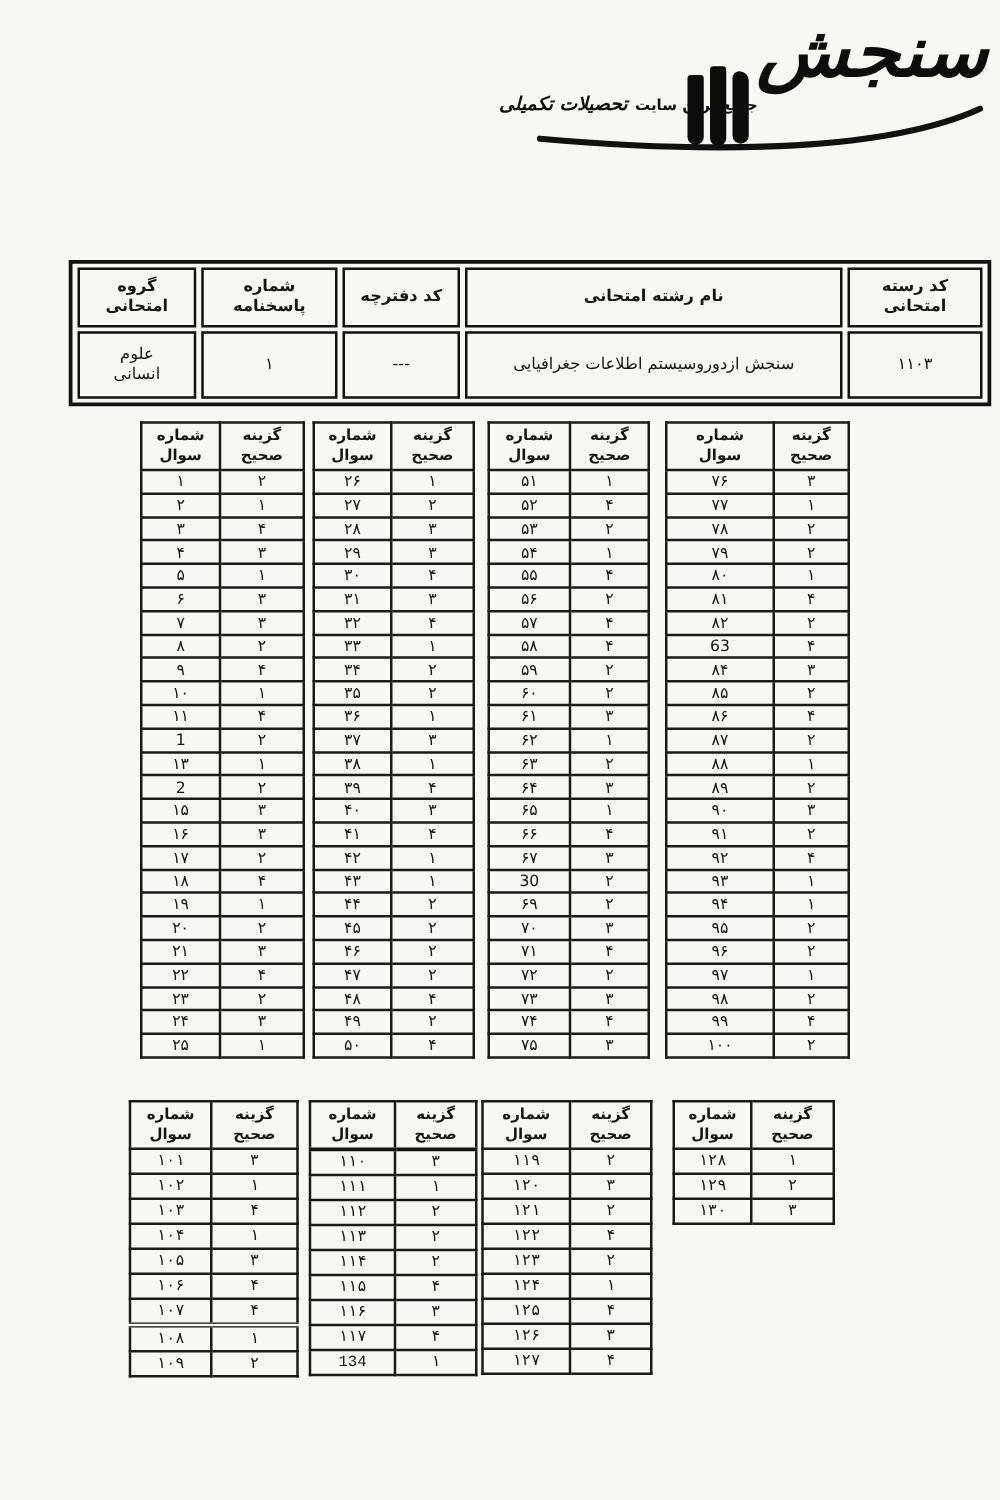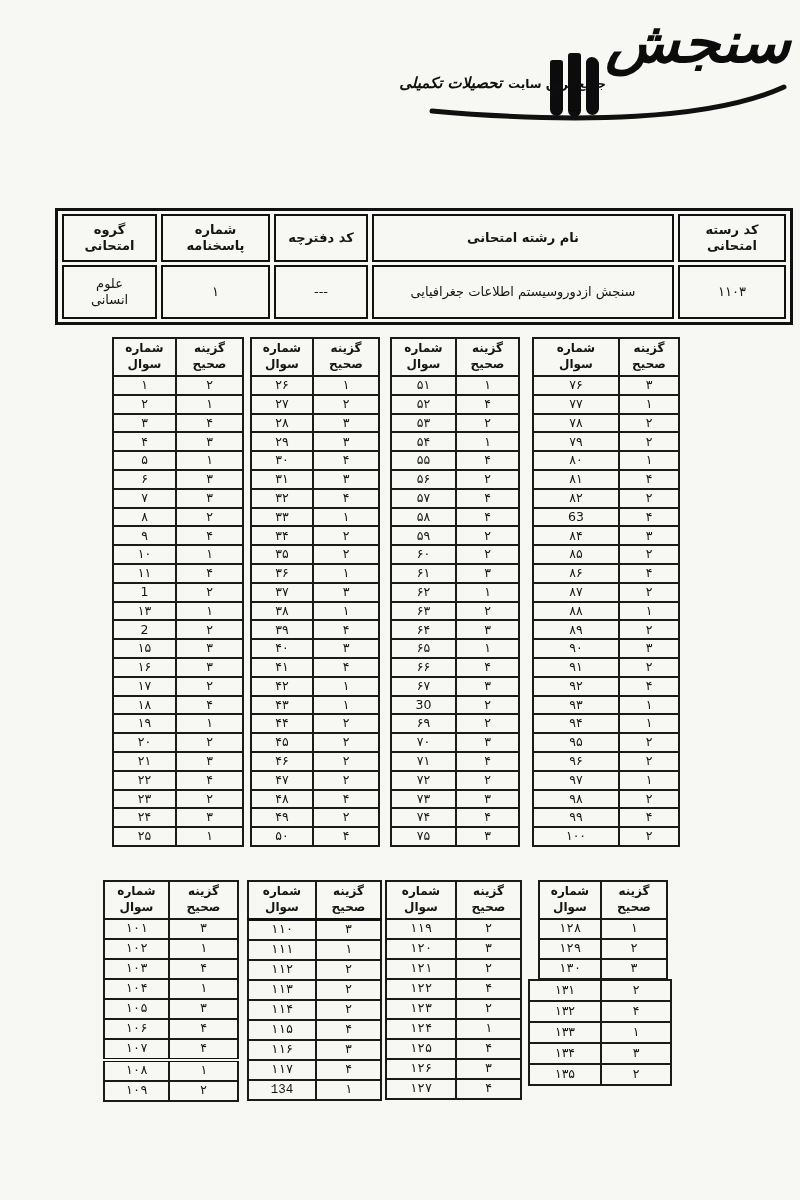--- a/index.html
+++ b/index.html
@@ -775,42 +775,14 @@
           <td>۱۲۹</td>
           <td>۲</td>
         </tr>
         <tr>
           <td>۱۳۰</td>
           <td>۳</td>
         </tr>
       </tbody>
   </table>
 
-  <table class="answer-table t8b">
-    <colgroup>
-        <col class="qcol">
-        <col class="acol">
-      </colgroup>
-    <tbody>
-        <tr>
-          <td>۱۳۱</td>
-          <td>۲</td>
-        </tr>
-        <tr>
-          <td>۱۳۲</td>
-          <td>۴</td>
-        </tr>
-        <tr>
-          <td>۱۳۳</td>
-          <td>۱</td>
-        </tr>
-        <tr>
-          <td>۱۳۴</td>
-          <td>۳</td>
-        </tr>
-        <tr>
-          <td>۱۳۵</td>
-          <td>۲</td>
-        </tr>
-      </tbody>
-  </table>
 
 </div>
 
 </body></html>

